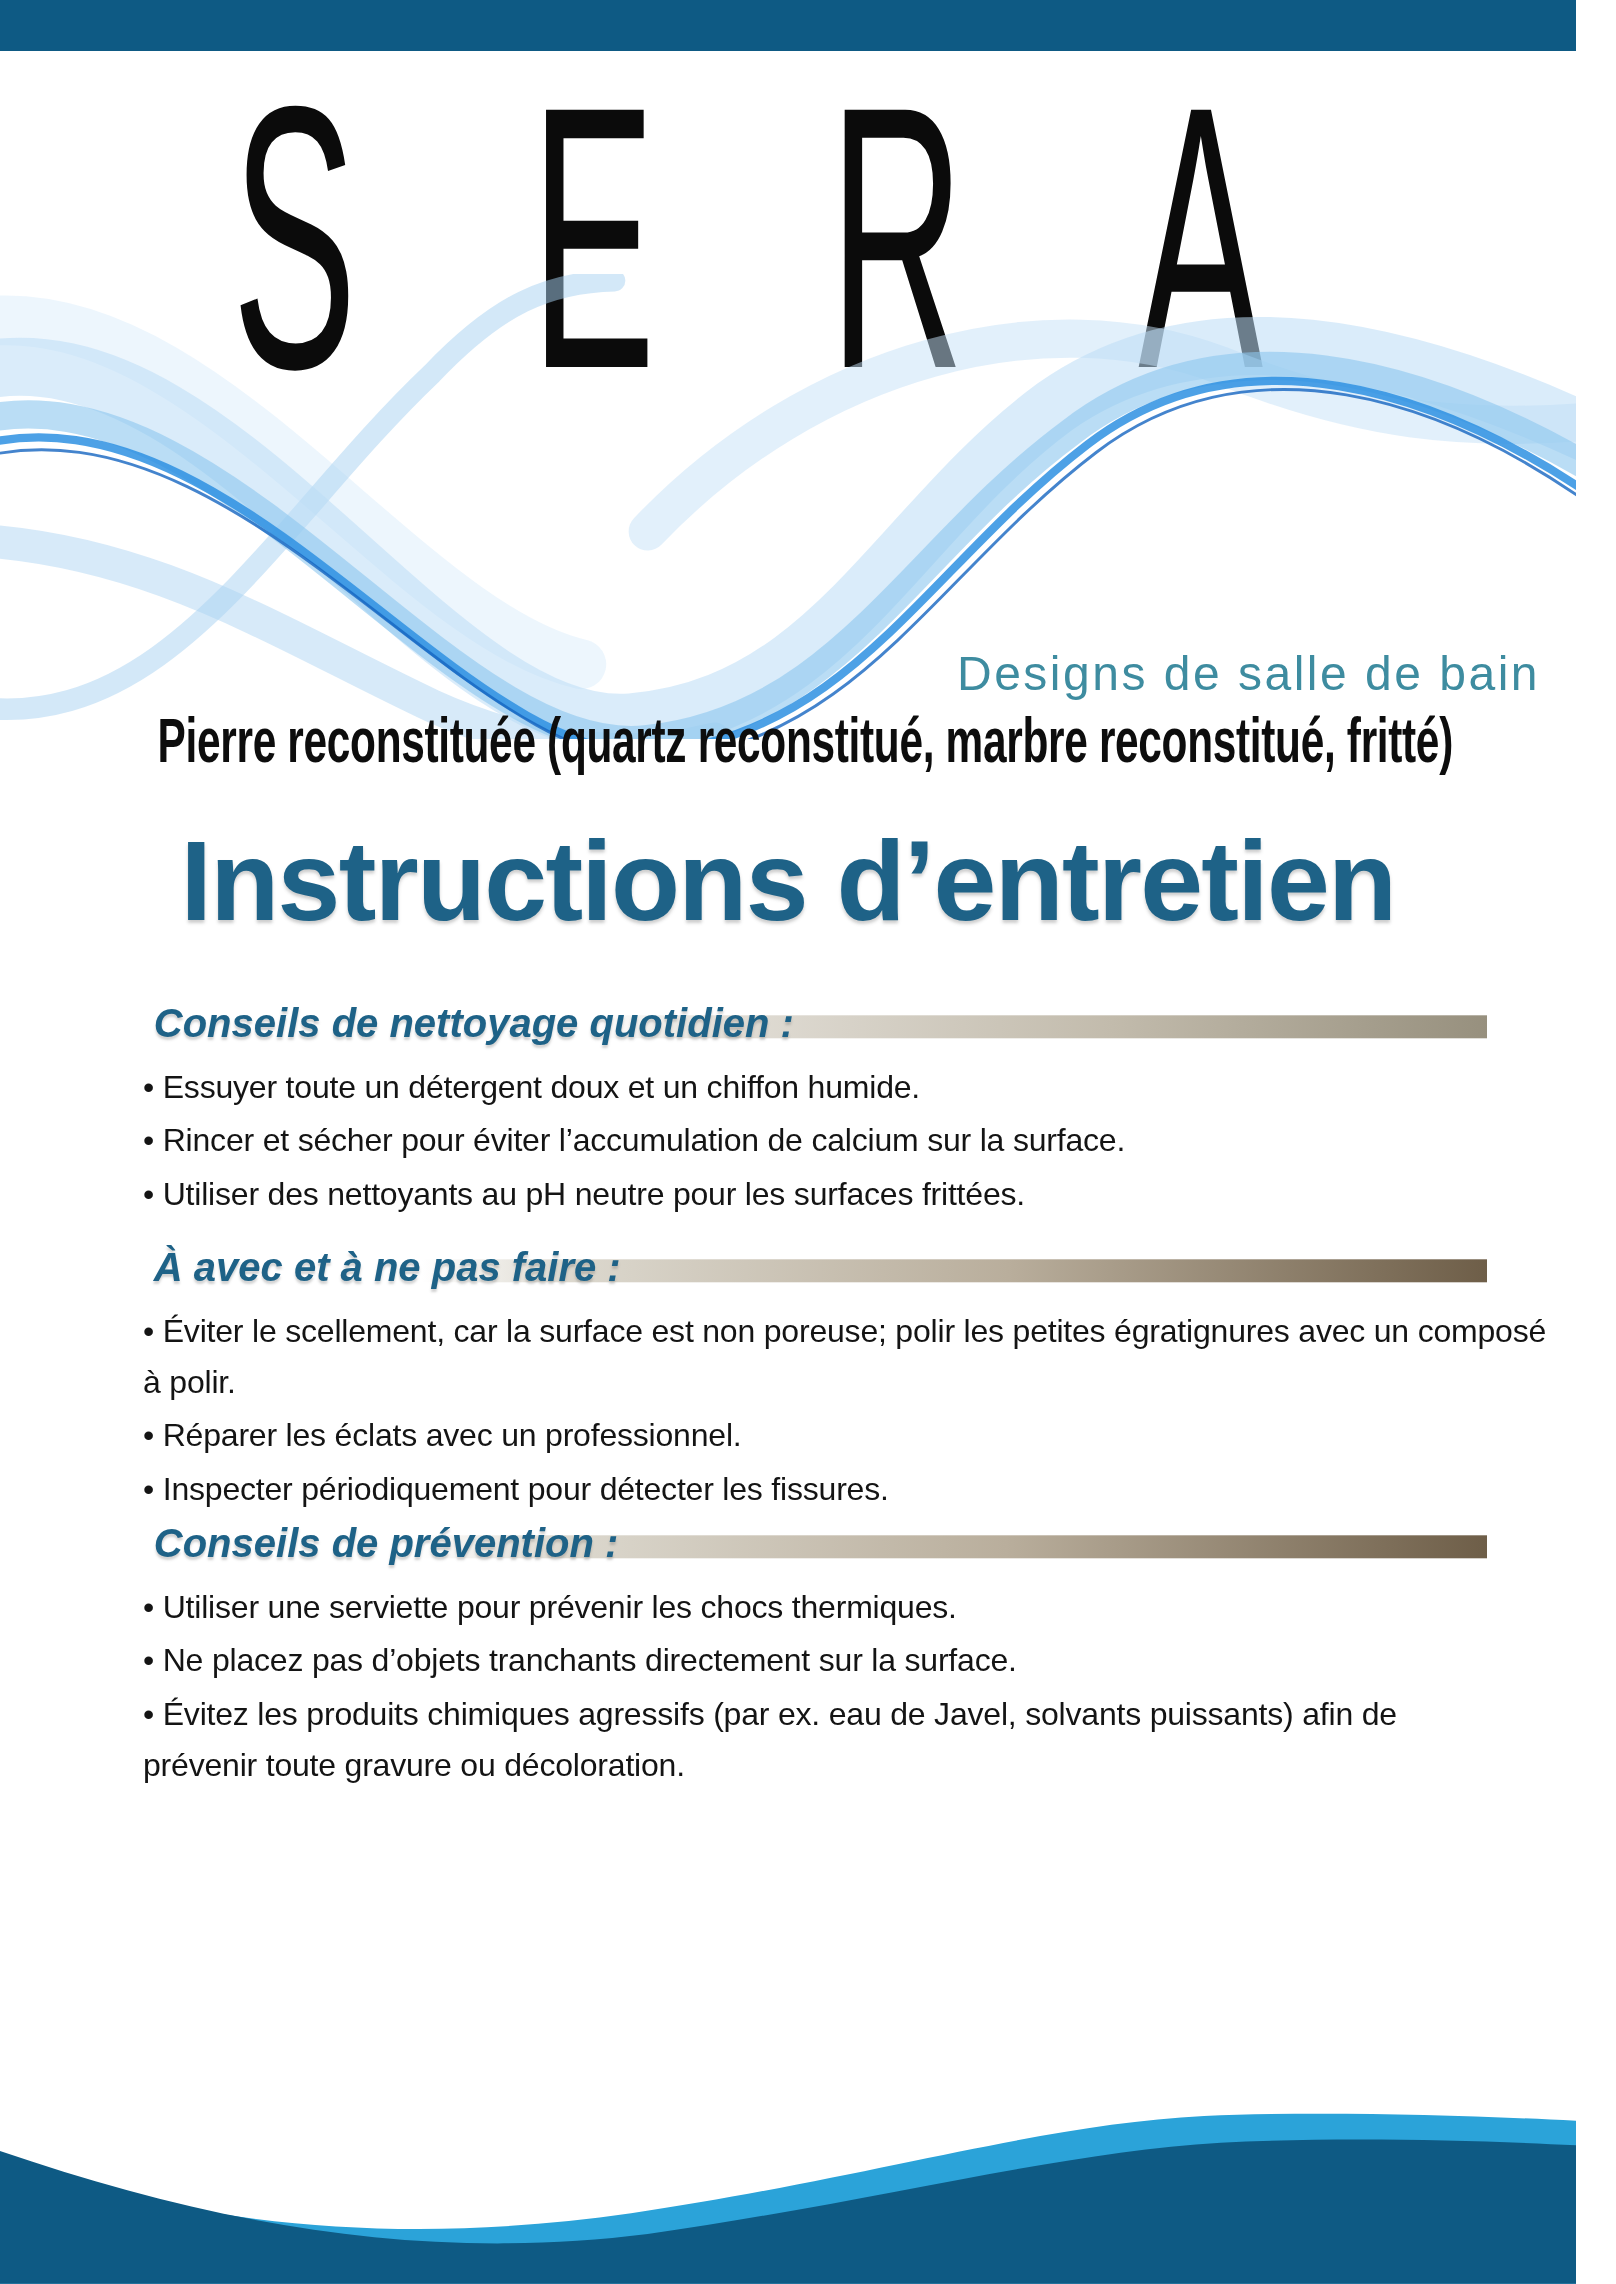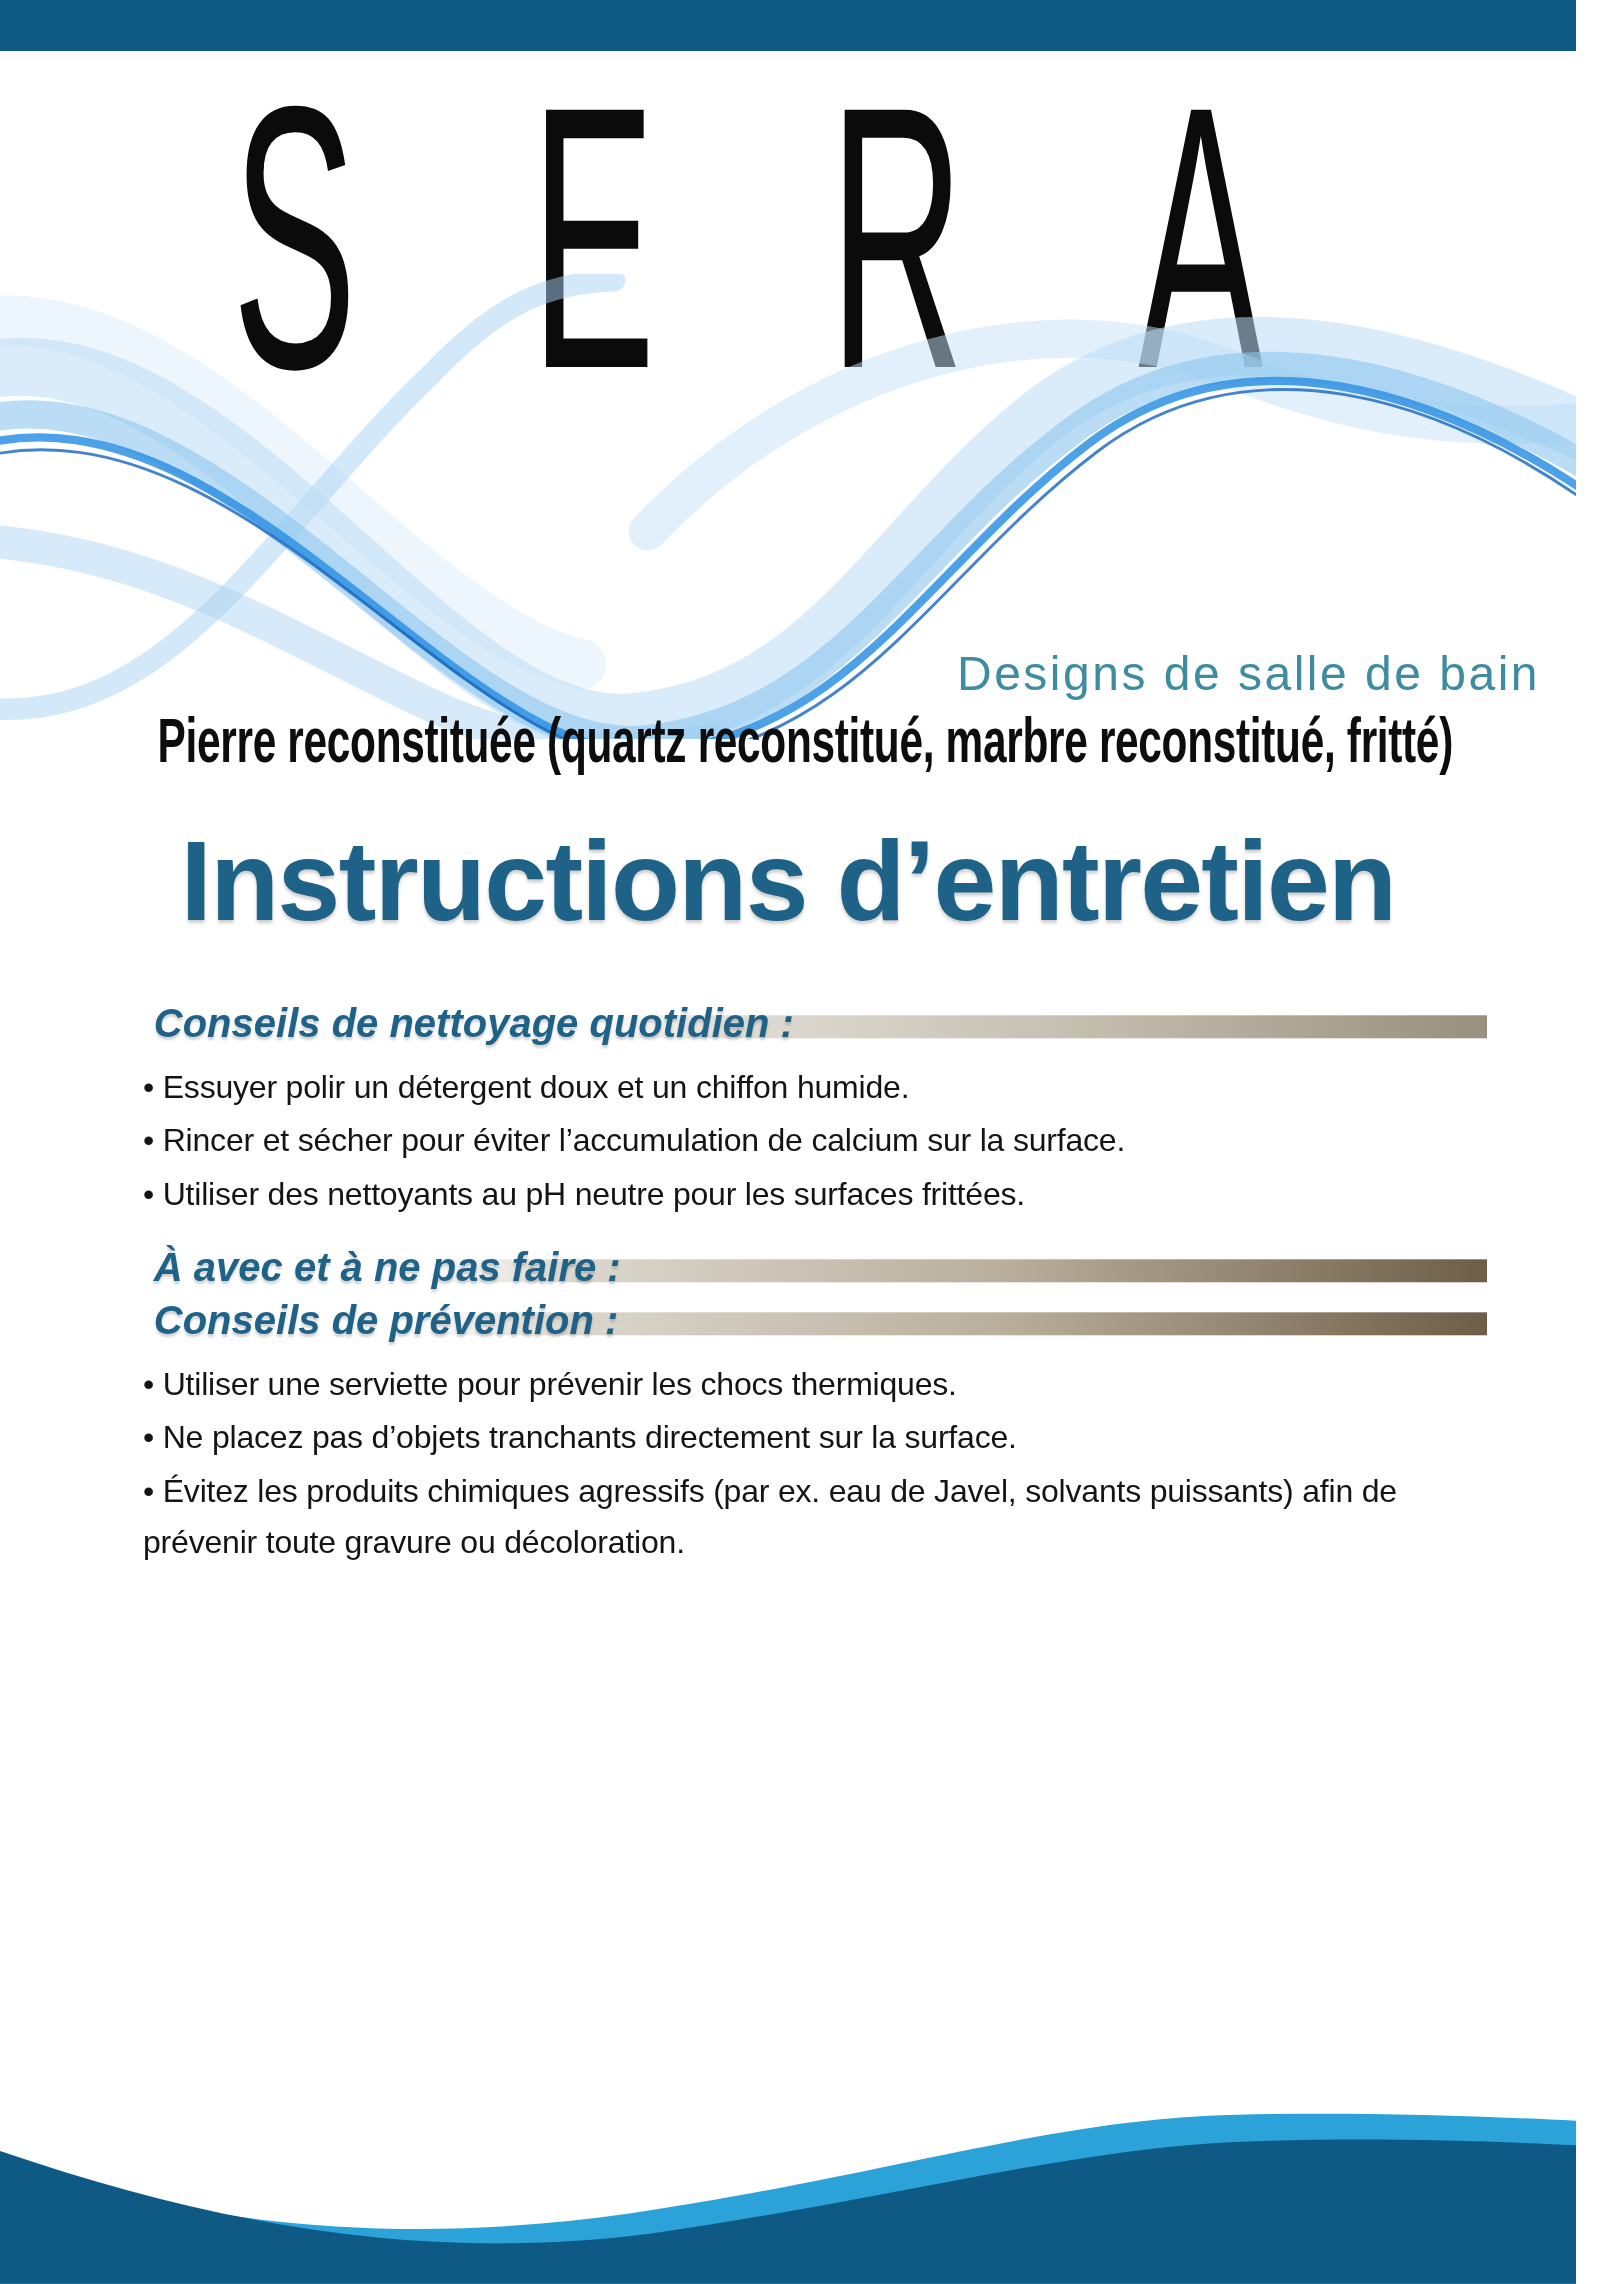--- a/index.html
+++ b/index.html
@@ -84,34 +84,39 @@
   <h1 class="page-title">Instructions d’entretien</h1>
 
   <div class="content">
 
     <div>
       <div class="section-row">
         <h2 class="section-heading">Conseils de nettoyage quotidien :</h2>
         <div class="divider light"></div>
       </div>
       <div class="bullets">
-        <p class="bullet">Essuyer polir un détergent doux et un chiffon humide.</p>
+        <p class="bullet">Essuyer toute un détergent doux et un chiffon humide.</p>
         <p class="bullet">Rincer et sécher pour éviter l’accumulation de calcium sur la surface.</p>
         <p class="bullet">Utiliser des nettoyants au pH neutre pour les surfaces frittées.</p>
       </div>
     </div>
 
     <div>
       <div class="section-row mt26">
         <h2 class="section-heading">À avec et à ne pas faire :</h2>
         <div class="divider"></div>
       </div>
     </div>
 
     <div>
+      <div class="bullets">
+        <p class="bullet w1690">Éviter le scellement, car la surface est non poreuse; polir les petites égratignures avec un composé à polir.</p>
+        <p class="bullet">Réparer les éclats avec un professionnel.</p>
+        <p class="bullet">Inspecter périodiquement pour détecter les fissures.</p>
+      </div>
     </div>
 
     <div>
       <div class="section-row mt40">
         <h2 class="section-heading">Conseils de prévention :</h2>
         <div class="divider"></div>
       </div>
       <div class="bullets">
         <p class="bullet">Utiliser une serviette pour prévenir les chocs thermiques.</p>
         <p class="bullet">Ne placez pas d’objets tranchants directement sur la surface.</p>

